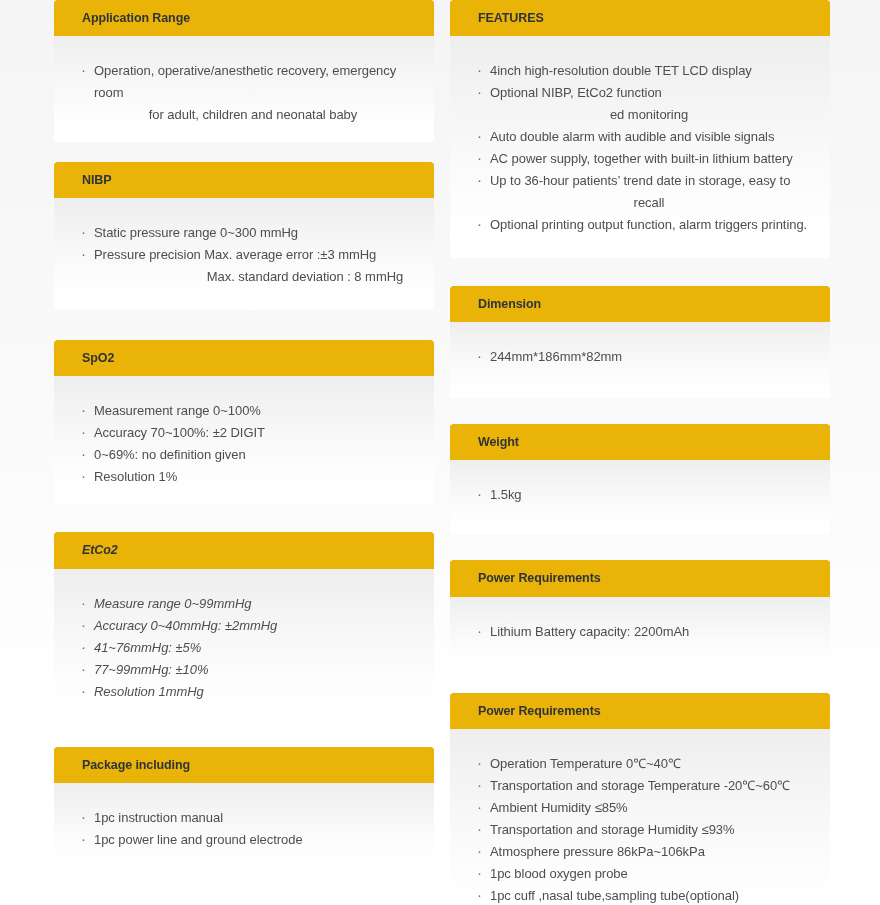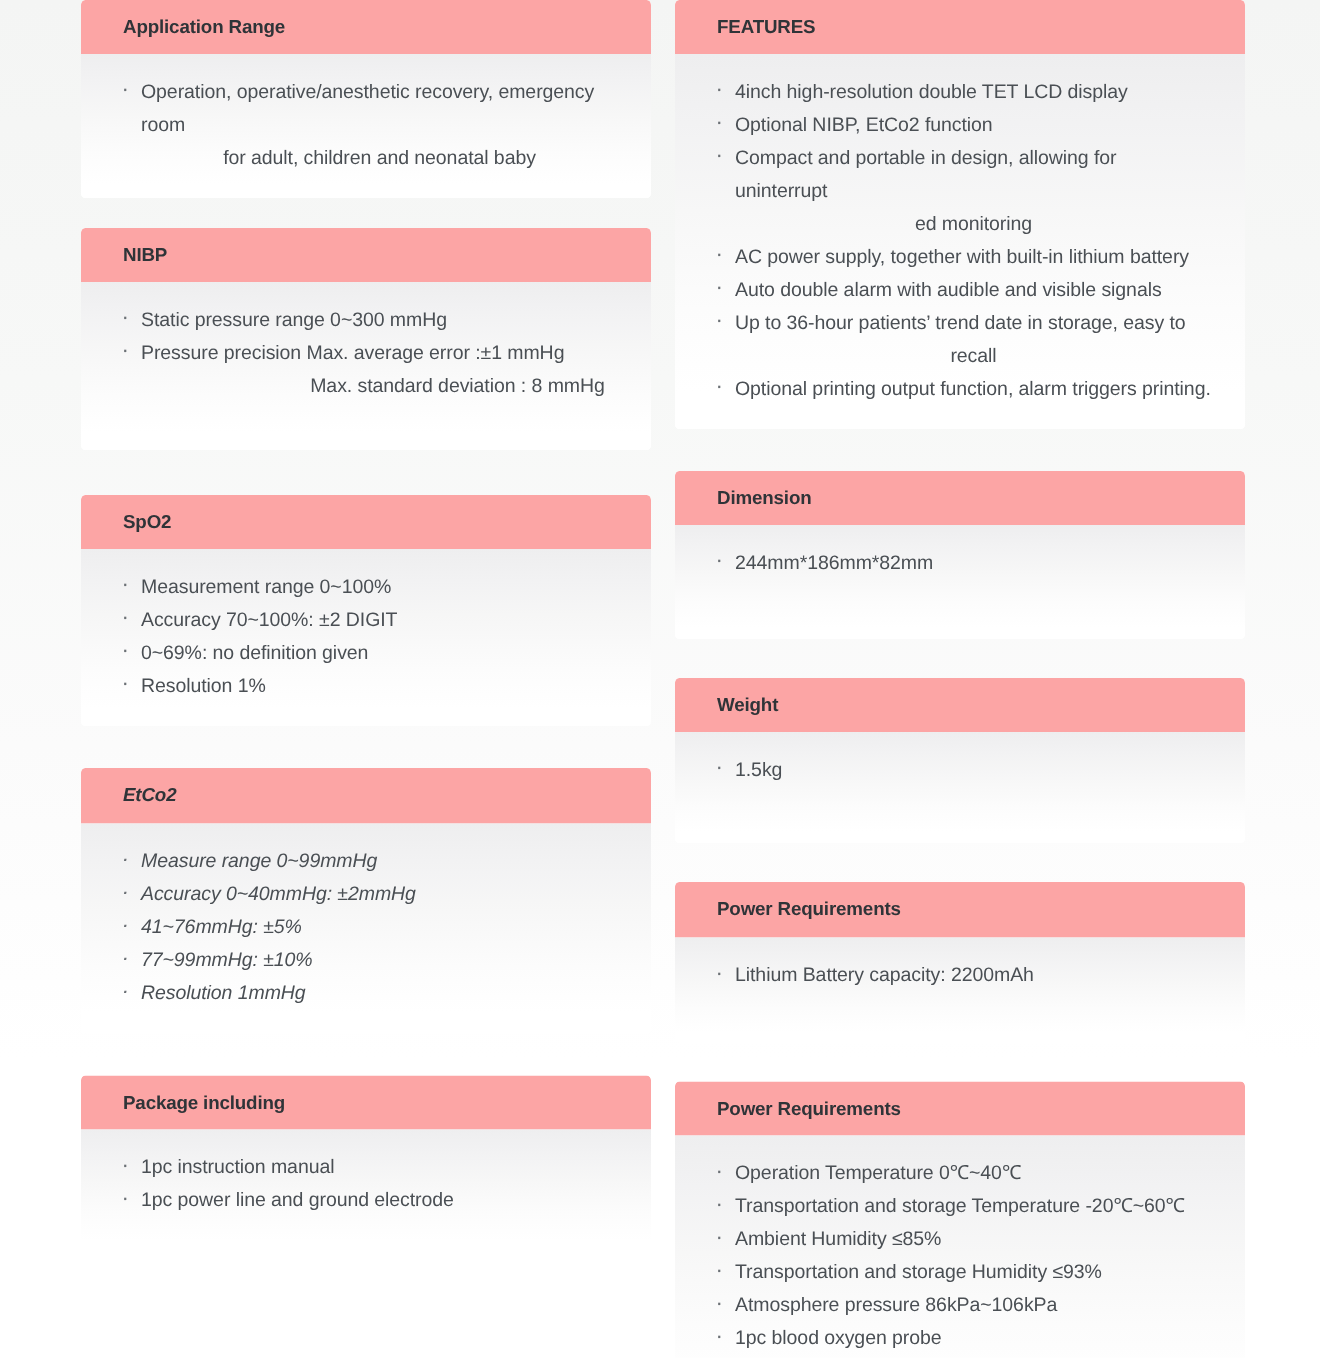--- a/index.html
+++ b/index.html
@@ -34,33 +34,33 @@
 
   .card {
     width: 380px;
     margin-bottom: 0;
     border-radius: 3px;
     overflow: hidden;
     background: #ffffff;
   }
 
   .card-header {
-    background: #fca5a5;
+    background: #eab308;
     padding: 9px 0 9px 28px;
     font-size: 12.5px;
     font-weight: bold;
     letter-spacing: -0.1px;
     color: #2f3438;
     line-height: 1.45;
     border-radius: 3px 3px 0 0;
   }
 
   .card-body {
     background: linear-gradient(180deg, #eeeeef 0%, #f2f2f3 18%, #f7f7f7 42%, #fcfcfc 68%, #ffffff 90%);
-    padding: 14px 22px 16px 26px;
+    padding: 24px 22px 16px 26px;
   }
 
   .spec-list {
     list-style: none;
   }
 
   .spec-list li {
     position: relative;
     padding-left: 14px;
     font-size: 13px;
@@ -97,21 +97,21 @@
             <li>Operation, operative/anesthetic recovery, emergency room</li>
             <li class="no-bullet">for adult, children and neonatal baby</li>
           </ul>
         </div>
       </div>
       <div class="card" style="margin-bottom: 30px;">
         <div class="card-header">NIBP</div>
         <div class="card-body" style="min-height: 112px;">
           <ul class="spec-list">
             <li>Static pressure range 0~300 mmHg</li>
-            <li>Pressure precision Max. average error :±1 mmHg</li>
+            <li>Pressure precision Max. average error :±3 mmHg</li>
             <li class="indented no-bullet">Max. standard deviation : 8 mmHg</li>
           </ul>
         </div>
       </div>
       <div class="card" style="margin-bottom: 28px;">
         <div class="card-header">SpO2</div>
         <div class="card-body" style="min-height: 104px;">
           <ul class="spec-list">
             <li>Measurement range 0~100%</li>
             <li>Accuracy 70~100%: ±2 DIGIT</li>
@@ -142,24 +142,23 @@
         </div>
       </div>
     </div>
   <div class="column column-right">
       <div class="card" style="margin-bottom: 28px;">
         <div class="card-header">FEATURES</div>
         <div class="card-body" style="min-height: 222px;">
           <ul class="spec-list">
             <li>4inch high-resolution double TET LCD display</li>
             <li>Optional NIBP, EtCo2 function</li>
-            <li>Compact and portable in design, allowing for uninterrupt</li>
             <li class="no-bullet">ed monitoring</li>
+            <li>Auto double alarm with audible and visible signals</li>
             <li>AC power supply, together with built-in lithium battery</li>
-            <li>Auto double alarm with audible and visible signals</li>
             <li>Up to 36-hour patients’ trend date in storage, easy to</li>
             <li class="no-bullet">recall</li>
             <li>Optional printing output function, alarm triggers printing.</li>
           </ul>
         </div>
       </div>
       <div class="card" style="margin-bottom: 26px;">
         <div class="card-header">Dimension</div>
         <div class="card-body" style="min-height: 76px;">
           <ul class="spec-list">

